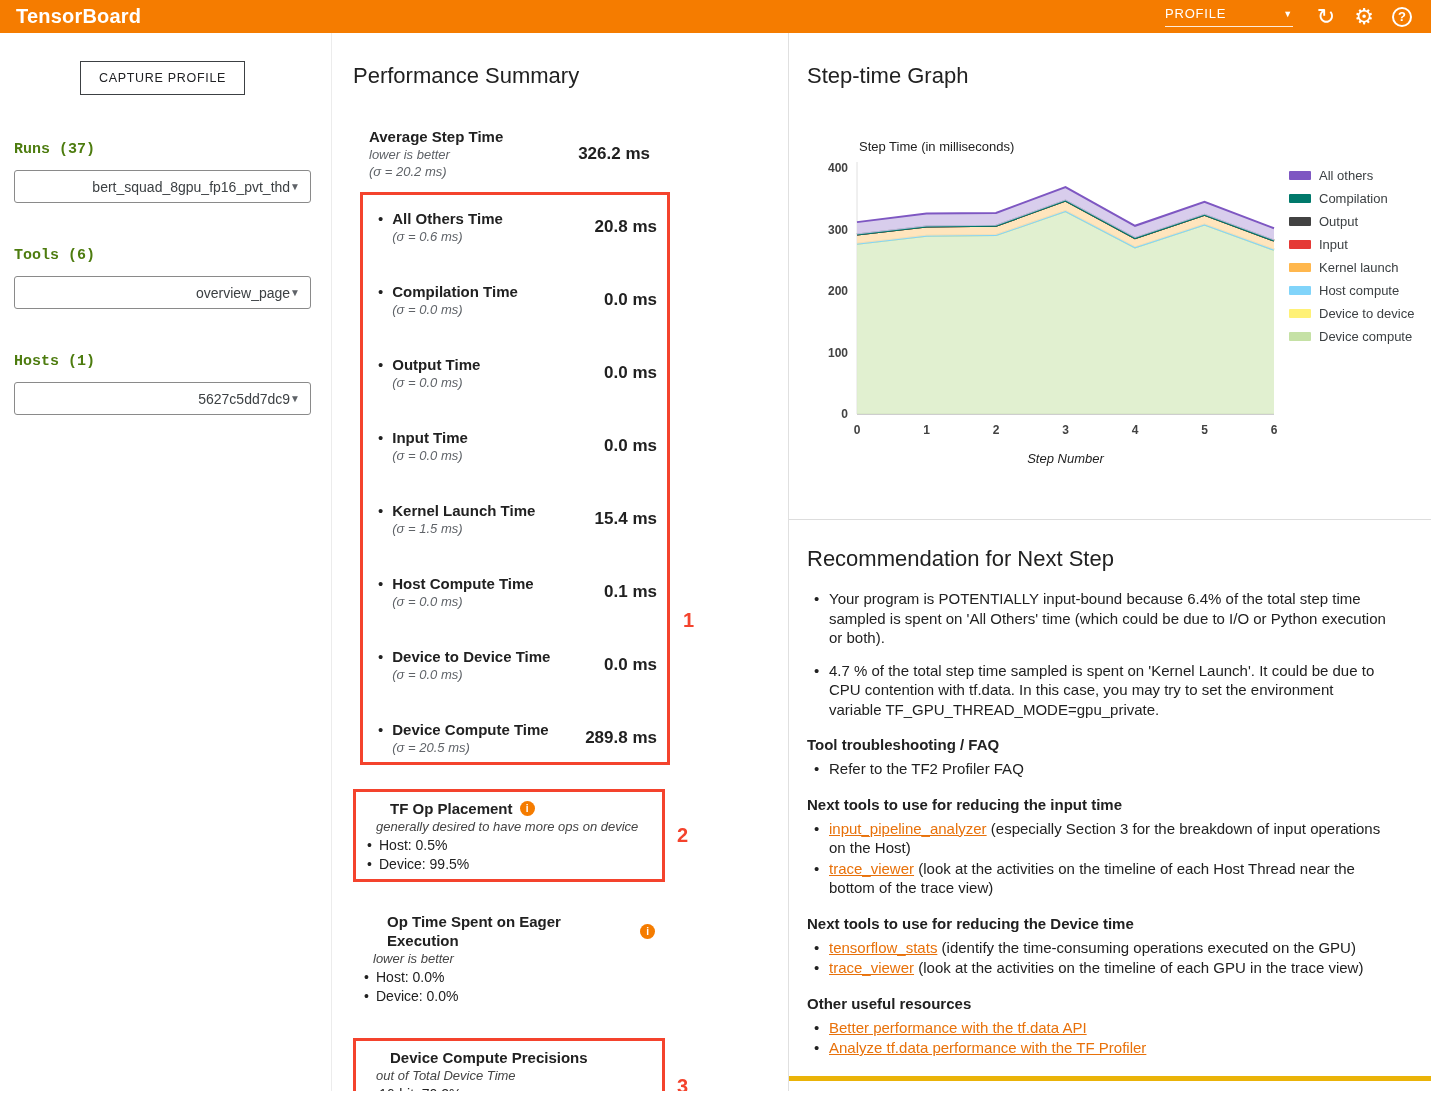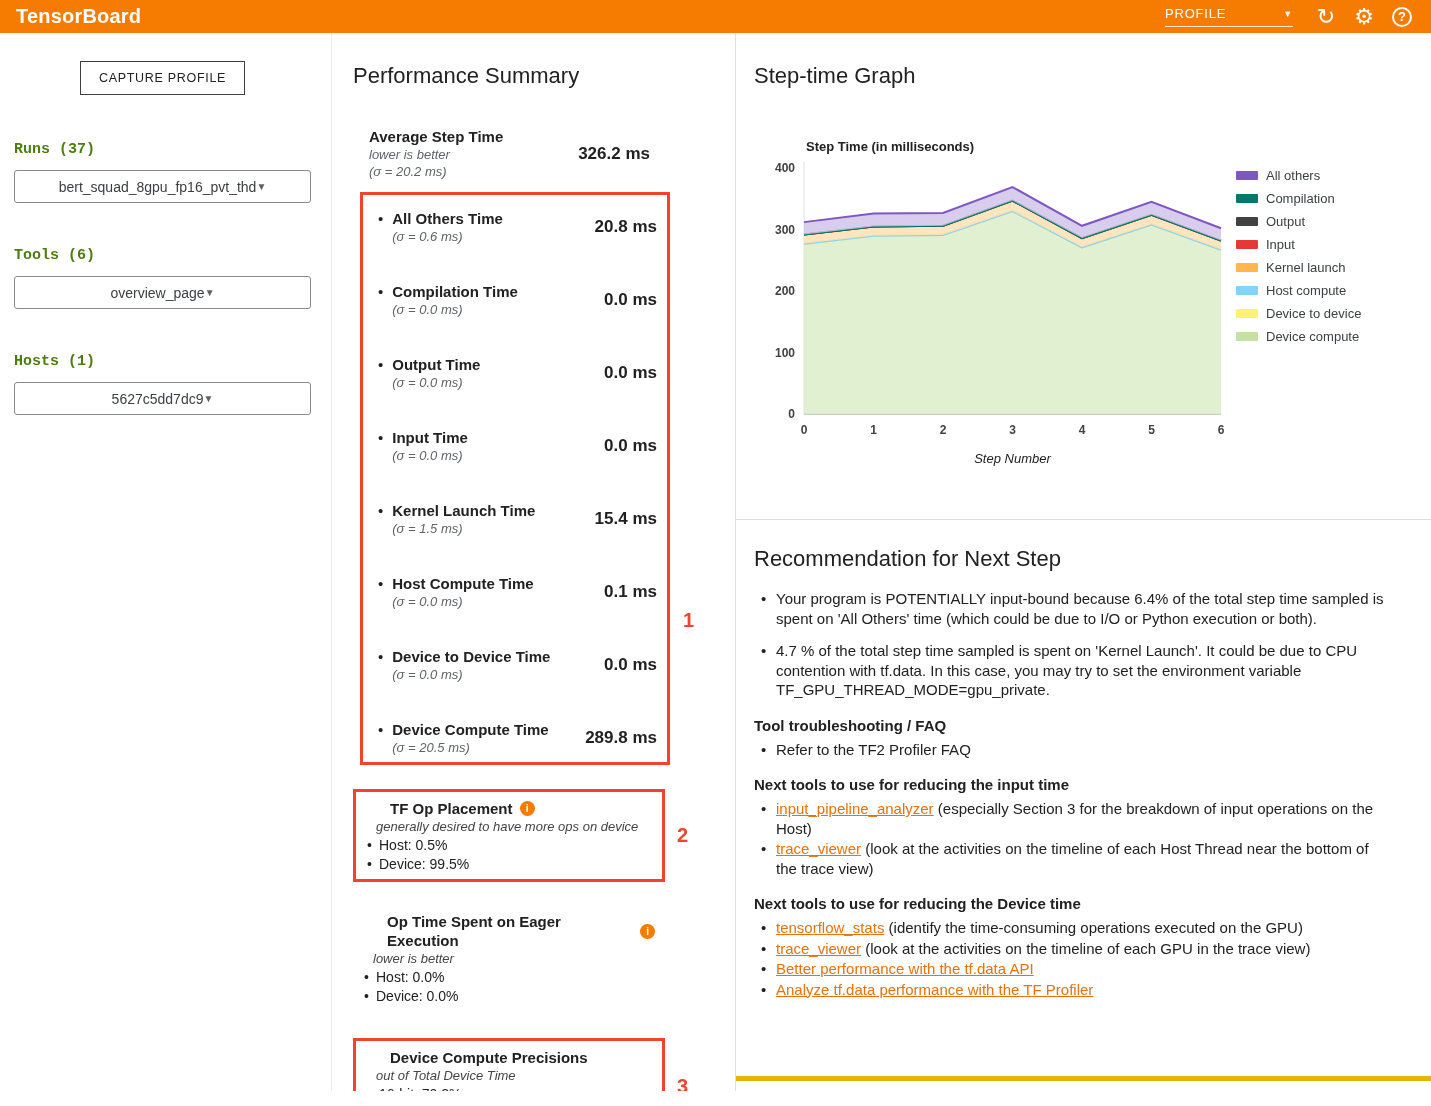--- a/index.html
+++ b/index.html
@@ -16,25 +16,25 @@
   .icon-btn { width:38px; height:38px; display:flex; align-items:center; justify-content:center; cursor:pointer; font-size:22px; color:#fff; }
   .help-circle { width:20px; height:20px; border:2px solid #fff; border-radius:50%; font-size:13px; font-weight:700; display:flex; align-items:center; justify-content:center; }
 
   
   .main { display:flex; height:1058px; overflow:hidden; }
 
   
   .sidebar { width:331px; flex-shrink:0; padding:28px 20px 0 14px; }
   .capture-btn { display:block; margin:0 auto 46px; height:34px; padding:0 18px; background:#fff; border:1px solid #3c4043; border-radius:0; font-size:12.5px; font-weight:500; letter-spacing:.7px; color:#202124; font-family:inherit; cursor:pointer; }
   .field-label { font-size:15px; font-weight:700; color:#4d7c0f; margin:0 0 12px;font-family:Liberation Mono, monospace; }
-  .select-box { width:297px; height:33px; border:1px solid #8a8a8a; border-radius:3px; display:flex; align-items:center; justify-content:center; padding:0 10px; font-size:14px; color:#3c4043; cursor:pointer; margin-bottom:44px; background:#fff; }
+  .select-box { width:297px; height:33px; border:1px solid #8a8a8a; border-radius:3px; display:flex; align-items:center; justify-content:flex-end; padding:0 10px; font-size:14px; color:#3c4043; cursor:pointer; margin-bottom:44px; background:#fff; }
   .select-box .caret { color:#5f6368; font-size:10px; }
 
   
-  .summary-col { width:405px; flex-shrink:0; border-left:1px solid #ececec; border-right:1px solid #e0e0e0; padding:30px 16px 0 21px; position:relative; overflow:hidden; }
+  .summary-col { width:458px; flex-shrink:0; border-left:1px solid #ececec; border-right:1px solid #e0e0e0; padding:30px 16px 0 21px; position:relative; overflow:hidden; }
   h2.sec-title { font-size:22px; font-weight:500; color:#212121; }
   .avg-block { display:flex; align-items:center; margin:38px 0 12px 16px; width:281px; }
   .metric-label { font-size:15px; font-weight:700; line-height:19px; }
   .metric-note { font-size:13px; font-style:italic; color:#5f6368; line-height:17px; }
   .metric-value { font-size:17px; font-weight:700; margin-left:auto; white-space:nowrap; }
   .red-box { border:3px solid var(--ann,#f4432d); position:relative; }
   .metrics-box { width:310px; margin-left:7px; padding:14px 10px 2px 13px; }
   .m-item { display:flex; align-items:center; margin-bottom:37px; }
   .m-item:last-child { margin-bottom:4px; }
   .m-left { display:flex; }
@@ -49,21 +49,21 @@
   .info-icon { width:15px; height:15px; border-radius:50%; background:var(--topbar,#f57c00); color:#fff; font-size:10px; font-weight:700; display:inline-flex; align-items:center; justify-content:center; margin-left:7px; cursor:pointer; font-style:normal; }
   .sub-note { margin-left:14px; font-size:13px; font-style:italic; color:#444; line-height:17px; }
   ul.sub-list { list-style:none; margin:1px 0 0 4px; }
   ul.sub-list li { font-size:14px; line-height:19px; color:#212121; position:relative; padding-left:13px; }
   ul.sub-list li::before { content:"•"; position:absolute; left:1px; }
   .plain-block { width:312px; margin-top:30px; padding:0 10px 0 6px; }
 
   
   .right-col { flex:1; display:flex; flex-direction:column; overflow:hidden; }
   .graph-section { height:487px; border-bottom:1px solid #ddd; padding:30px 0 0 18px; }
-  .chart-title { font-size:13px; font-weight:700; margin:50px 0 0 52px; color:#212121; }
+  .chart-title { font-size:13px; font-weight:400; margin:50px 0 0 52px; color:#212121; }
   .chart-row { display:flex; align-items:flex-start; }
   .legend { display:flex; flex-direction:column; gap:8px; margin:14px 0 8px 2px; }
   .legend-item { display:flex; align-items:center; font-size:13px; color:#3c4043; }
   .legend-swatch { display:inline-block; width:22px; height:9px; margin-right:8px; border-radius:1px; }
 
   .rec-section { height:561px; border-bottom:5px solid #eab308; padding:26px 45px 0 18px; }
   .rec-section h2 { margin-bottom:17px; }
   ul.rec-bullets, ul.rec-list { list-style:none; }
   .bul { position:relative; padding-left:22px; font-size:15px; line-height:19.5px; color:#212121; }
   .bul::before { content:"•"; position:absolute; left:7px; }
@@ -351,20 +351,21 @@
             <li class="bul"><span></span><a class="link">input_pipeline_analyzer</a><span> (especially Section 3 for the breakdown of input operations on the Host)</span></li>
             <li class="bul"><span></span><a class="link">trace_viewer</a><span> (look at the activities on the timeline of each Host Thread near the bottom of the trace view)</span></li>
           </ul>
 
         <div class="rec-sub">Next tools to use for reducing the Device time</div>
         <ul class="rec-list">
             <li class="bul"><span></span><a class="link">tensorflow_stats</a><span> (identify the time-consuming operations executed on the GPU)</span></li>
             <li class="bul"><span></span><a class="link">trace_viewer</a><span> (look at the activities on the timeline of each GPU in the trace view)</span></li>
           </ul>
 
+        <div class="rec-sub">Other useful resources</div>
         <ul class="rec-list">
             <li class="bul"><span></span><a class="link">Better performance with the tf.data API</a><span></span></li>
             <li class="bul"><span></span><a class="link">Analyze tf.data performance with the TF Profiler</a><span></span></li>
           </ul>
       </div>
 
     </section>
   </div>
 </div>
 

